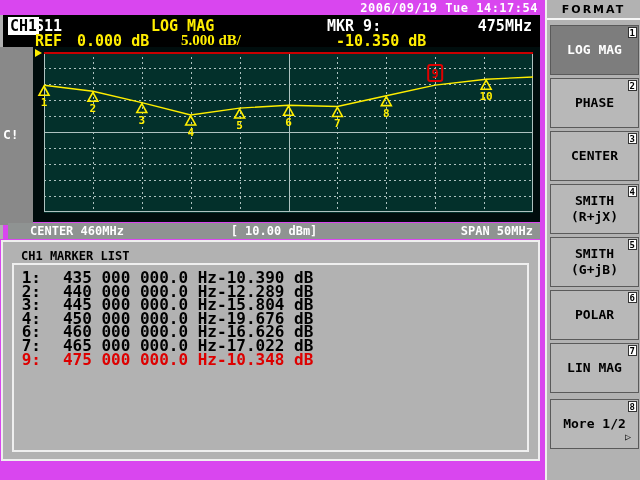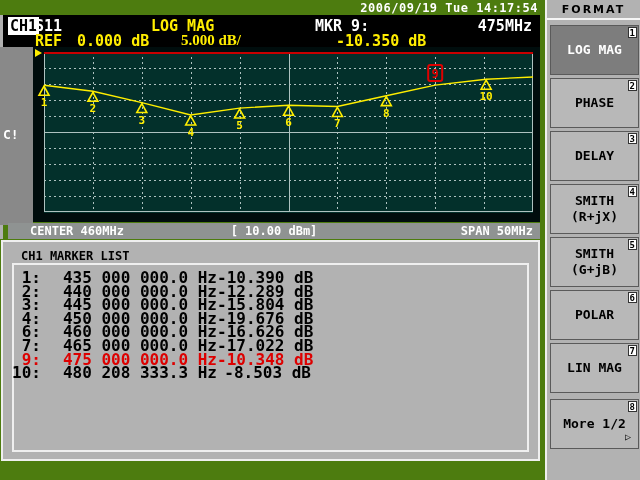--- a/index.html
+++ b/index.html
@@ -1,31 +1,31 @@
 <!DOCTYPE html>
 <html><head>
 <meta charset="utf-8">
 <style>
   * { margin:0; padding:0; box-sizing:border-box; }
   html,body { width:640px; height:480px; }
   body { font-family:"DejaVu Sans Mono","Liberation Mono",monospace; font-weight:bold; }
-  #screen { position:relative; width:640px; height:480px; background:#4d7c0f; overflow:hidden; }
+  #screen { position:relative; width:640px; height:480px; background:#d946ef; overflow:hidden; }
 
   
   #datetime { position:absolute; top:1px; right:102px; color:#ffffff; font-size:12px; letter-spacing:0.5px; }
 
   
   #left-edge { position:absolute; left:0; top:15px; width:3px; height:224px; background:#b0b0b0; }
 
   
   #header { position:absolute; left:3px; top:15px; width:537px; height:32px; background:#000000; color:#fff; font-size:15px; }
   #header .ch1 { position:absolute; left:5px; top:2px; background:#ffffff; color:#000; padding:0 2px; }
   #header .s11 { position:absolute; left:32px; top:2px; color:#fff; }
   #header .fmt { position:absolute; left:148px; top:2px; color:#ffee00; }
-  #header .mkr { position:absolute; left:298px; top:2px; color:#fff;padding-left:14px; }
+  #header .mkr { position:absolute; left:310px; top:2px; color:#fff;padding-left:14px; }
   #header .mkrf { position:absolute; right:8px; top:2px; color:#fff; }
   #header .ref-l { position:absolute; left:32px; top:17px; color:#ffee00; }
   #header .ref-v { position:absolute; left:74px; top:17px; color:#ffee00; }
   #header .scale { position:absolute; left:178px; top:17px; color:#ffee00;font-family:Liberation Serif, serif; }
   #header .mval { position:absolute; left:333px; top:17px; color:#ffee00; }
 
   
   #left-strip { position:absolute; left:0; top:47px; width:33px; height:178px; background:#898989; }
   #left-strip .cstat { position:absolute; left:3px; top:80px; color:#ffffff; font-size:13px; }
 
@@ -153,30 +153,29 @@
     <div id="marker-inner"></div>
     <div id="marker-title">CH1 MARKER LIST</div>
     <div id="marker-rows">
       <div class="mrow"><span class="c1">1:</span><span class="c2">435 000 000.0 Hz</span><span class="c3">-10.390 dB</span></div>
       <div class="mrow"><span class="c1">2:</span><span class="c2">440 000 000.0 Hz</span><span class="c3">-12.289 dB</span></div>
       <div class="mrow"><span class="c1">3:</span><span class="c2">445 000 000.0 Hz</span><span class="c3">-15.804 dB</span></div>
       <div class="mrow"><span class="c1">4:</span><span class="c2">450 000 000.0 Hz</span><span class="c3">-19.676 dB</span></div>
       <div class="mrow"><span class="c1">6:</span><span class="c2">460 000 000.0 Hz</span><span class="c3">-16.626 dB</span></div>
       <div class="mrow"><span class="c1">7:</span><span class="c2">465 000 000.0 Hz</span><span class="c3">-17.022 dB</span></div>
       <div class="mrow active"><span class="c1">9:</span><span class="c2">475 000 000.0 Hz</span><span class="c3">-10.348 dB</span></div>
-      <div class="mrow"><span class="c1">10:</span><span class="c2">480 208 333.3 Hz</span><span class="c3">-8.503 dB</span></div>
     </div>
   </div>
 
   <div id="menu">
     <div id="menu-title">FORMAT</div>
     <div class="softkeys">
       <div class="softkey selected"><span class="badge">1</span><span>LOG MAG</span></div>
       <div class="softkey"><span class="badge">2</span><span>PHASE</span></div>
-      <div class="softkey"><span class="badge">3</span><span>DELAY</span></div>
+      <div class="softkey"><span class="badge">3</span><span>CENTER</span></div>
       <div class="softkey"><span class="badge">4</span><span>SMITH
 (R+jX)</span></div>
       <div class="softkey"><span class="badge">5</span><span>SMITH
 (G+jB)</span></div>
       <div class="softkey"><span class="badge">6</span><span>POLAR</span></div>
       <div class="softkey"><span class="badge">7</span><span>LIN MAG</span></div>
       <div class="softkey gap-before"><span class="badge">8</span><span>More 1/2</span><span class="more-arrow">▷</span></div>
     </div>
   </div>
 

